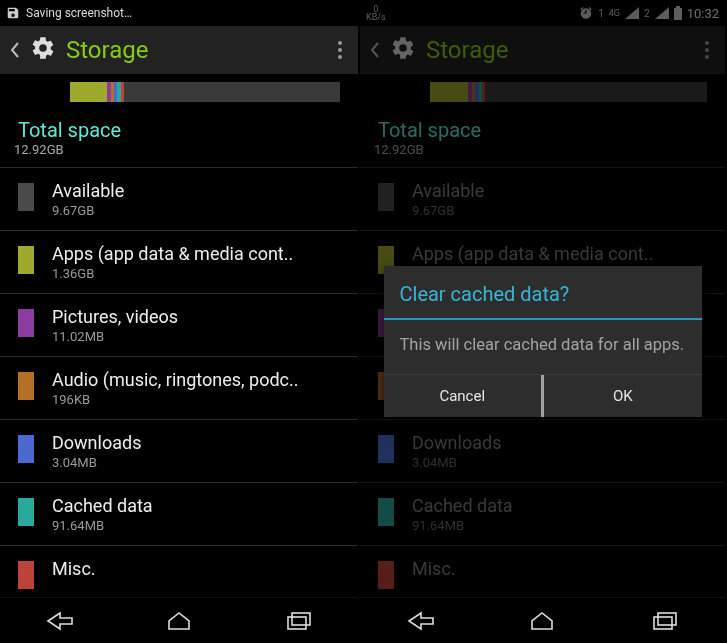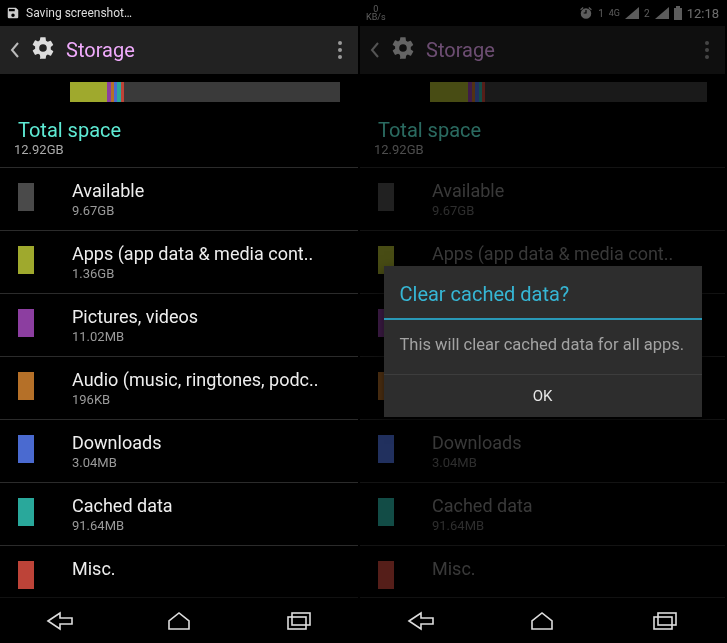--- a/index.html
+++ b/index.html
@@ -39,21 +39,21 @@
   
   .actionbar {
     height: 48px;
     background: #222;
     display: flex; align-items: center;
     padding: 0 10px;
     gap: 10px;
   }
   .back-arrow svg { display: block; }
   .actionbar .title {
-    font-size: 20px; color: #f0abfc; flex: 1;
+    font-size: 24px; color: #84cc16; flex: 1;
   }
   .overflow-dots {
     display: flex; flex-direction: column; gap: 3px;
     padding: 6px;
   }
   .overflow-dots span {
     width: 4px; height: 4px; background: #9a9a9a; border-radius: 50%;
   }
 
   
@@ -71,21 +71,21 @@
   .divider { height: 1px; background: #2b2b2b; margin: 0 0; }
 
   .row {
     display: flex; align-items: flex-start;
     padding: 12px 18px 12px 18px;
     gap: 18px;
   }
   .swatch {
     width: 16px; height: 28px; margin-top: 3px; flex: 0 0 auto;
   }
-  .row .txt { flex: 1; min-width: 0; margin-left: 20px; }
+  .row .txt { flex: 1; min-width: 0; }
   .row .label { font-size: 18px; color: #eee; white-space: nowrap; overflow: hidden; text-overflow: clip; }
   .row .val   { font-size: 13px; color: #9a9a9a; margin-top: 2px; }
   .dimmed .label { color: #7f7f7f; }
   .dimmed .val   { color: #666; }
 
   
   .scrim {
     position: absolute; inset: 0;
     background: rgba(0,0,0,0.55);
     display: flex; align-items: center; justify-content: center;
@@ -109,21 +109,21 @@
     padding: 14px 16px 18px 16px;
   }
   .dlg-btns {
     display: flex; border-top: 1px solid #3d3d3d;
   }
   .dlg-btn {
     flex: 1; text-align: center;
     padding: 12px 0;
     font-size: 15px; color: #e6e6e6;
   }
-  .dlg-btn + .dlg-btn { border-left: 5px solid #a3a3a3; }
+  .dlg-btn + .dlg-btn { border-left: 3px solid #a3a3a3; }
 
   
   .navbar {
     position: absolute; bottom: 0; left: 0; right: 0;
     height: 46px; background: #000;
     display: flex; align-items: center; justify-content: space-around;
     border-top: 1px solid #111;
   }
   .navbtn svg { display:block; }
 </style>
@@ -272,21 +272,21 @@
             <path d="M0 12 L14 12 L14 0 Z" fill="#ccc"></path>
           </svg>
         <span style="font-size:10px;color:#ccc">2</span>
         <svg class="sicon" width="14" height="12" viewBox="0 0 14 12">
             <path d="M0 12 L14 12 L14 0 Z" fill="#ccc"></path>
           </svg>
         <svg class="sicon" width="8" height="14" viewBox="0 0 8 14">
             <rect x="0" y="2" width="8" height="12" fill="#ccc"></rect>
             <rect x="2" y="0" width="4" height="2" fill="#ccc"></rect>
           </svg>
-        <span style="font-size:13px;color:#eee">12:18</span>
+        <span style="font-size:13px;color:#eee">10:32</span>
       </div>
     </div>
 
     <div class="actionbar">
       <span class="back-arrow">
         <svg width="10" height="18" viewBox="0 0 10 18" fill="none">
             <path d="M8 2 L2 9 L8 16" stroke="#bbb" stroke-width="2"></path>
           </svg>
       </span>
       <span>
@@ -374,20 +374,21 @@
         </div>
         <div class="divider"></div>
       </div>
 
     <div class="scrim">
       <div class="dialog">
         <div class="dlg-title">Clear cached data?</div>
         <div class="dlg-sep"></div>
         <div class="dlg-msg">This will clear cached data for all apps.</div>
         <div class="dlg-btns">
+          <div class="dlg-btn">Cancel</div>
           <div class="dlg-btn">OK</div>
         </div>
       </div>
     </div>
 
     <div class="navbar">
       <span class="navbtn">
           <svg width="28" height="20" viewBox="0 0 28 20" fill="none">
             <path d="M2 10 L14 2 L14 7 L26 7 L26 13 L14 13 L14 18 Z" stroke="#ddd" stroke-width="1.6" fill="none"></path>
           </svg>

